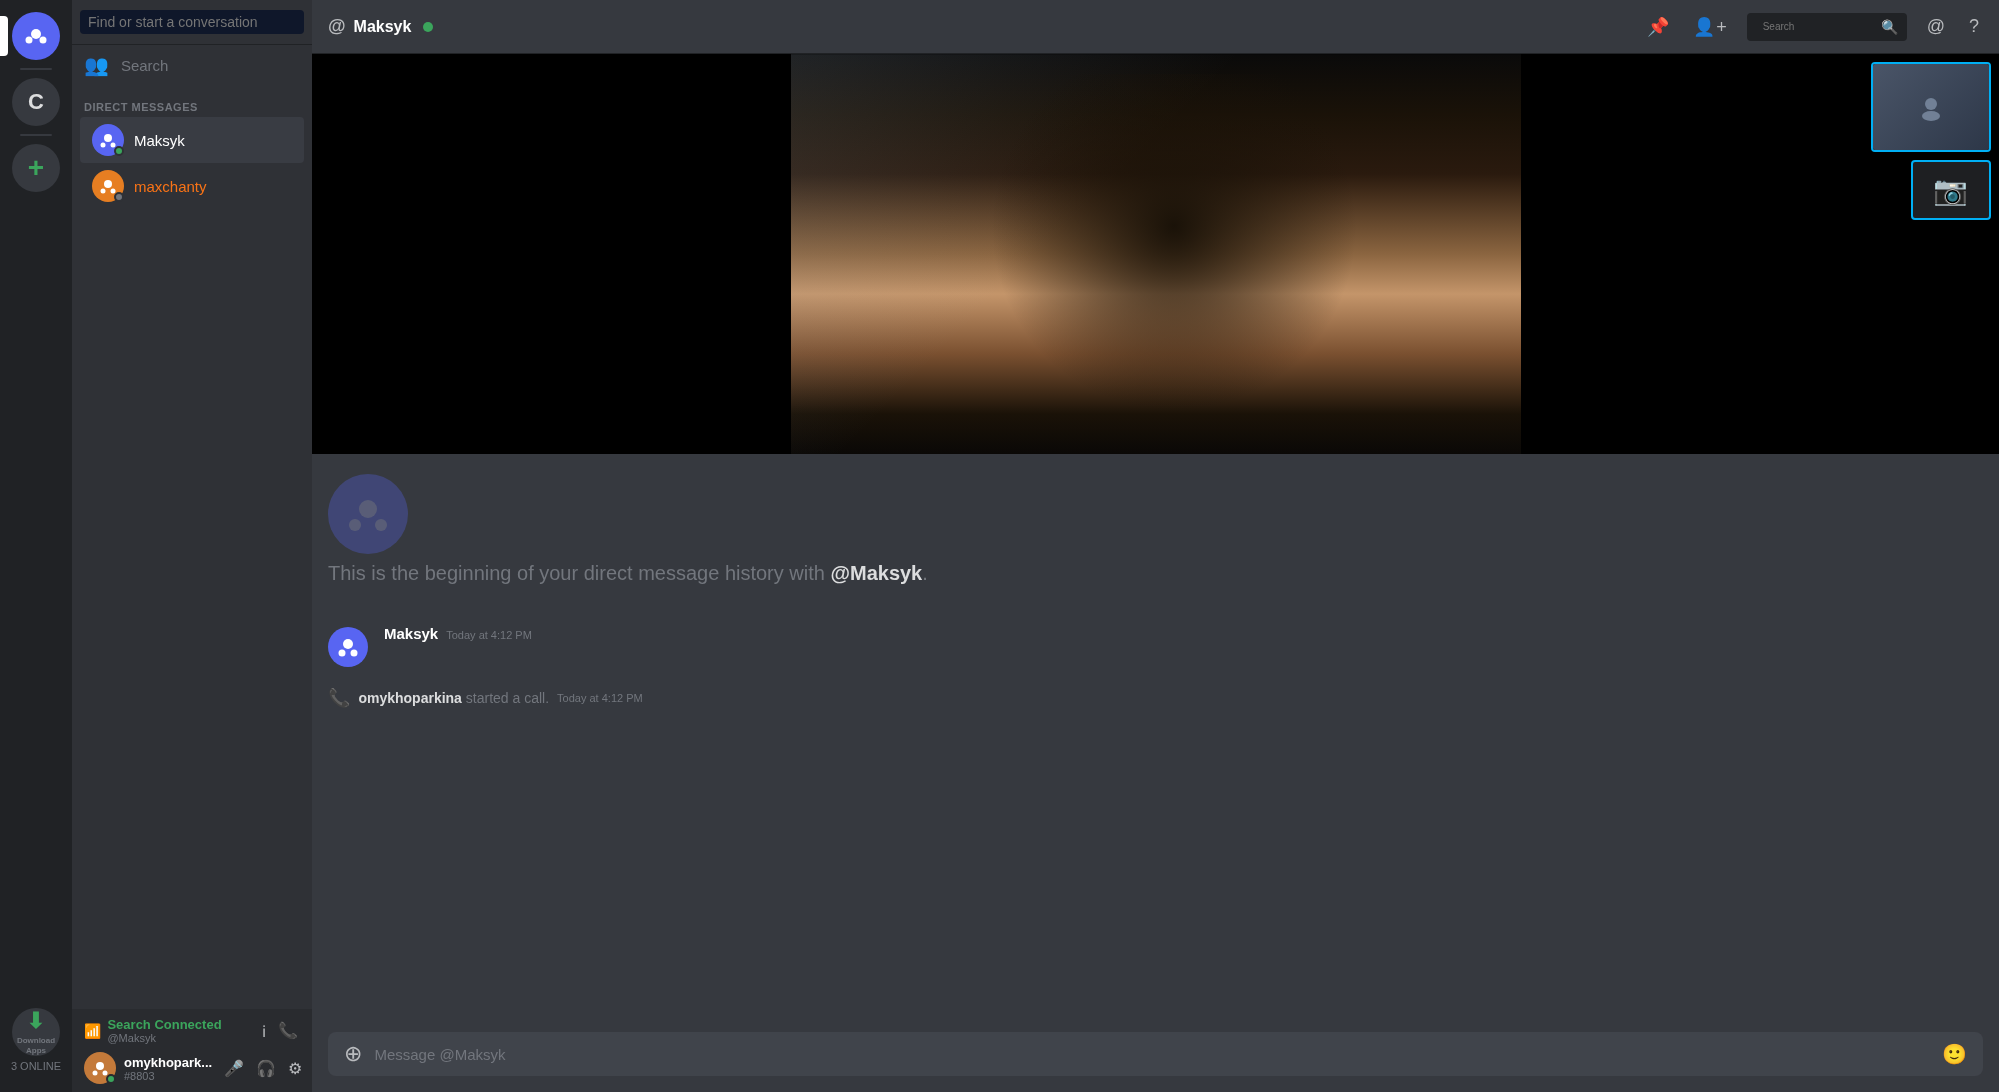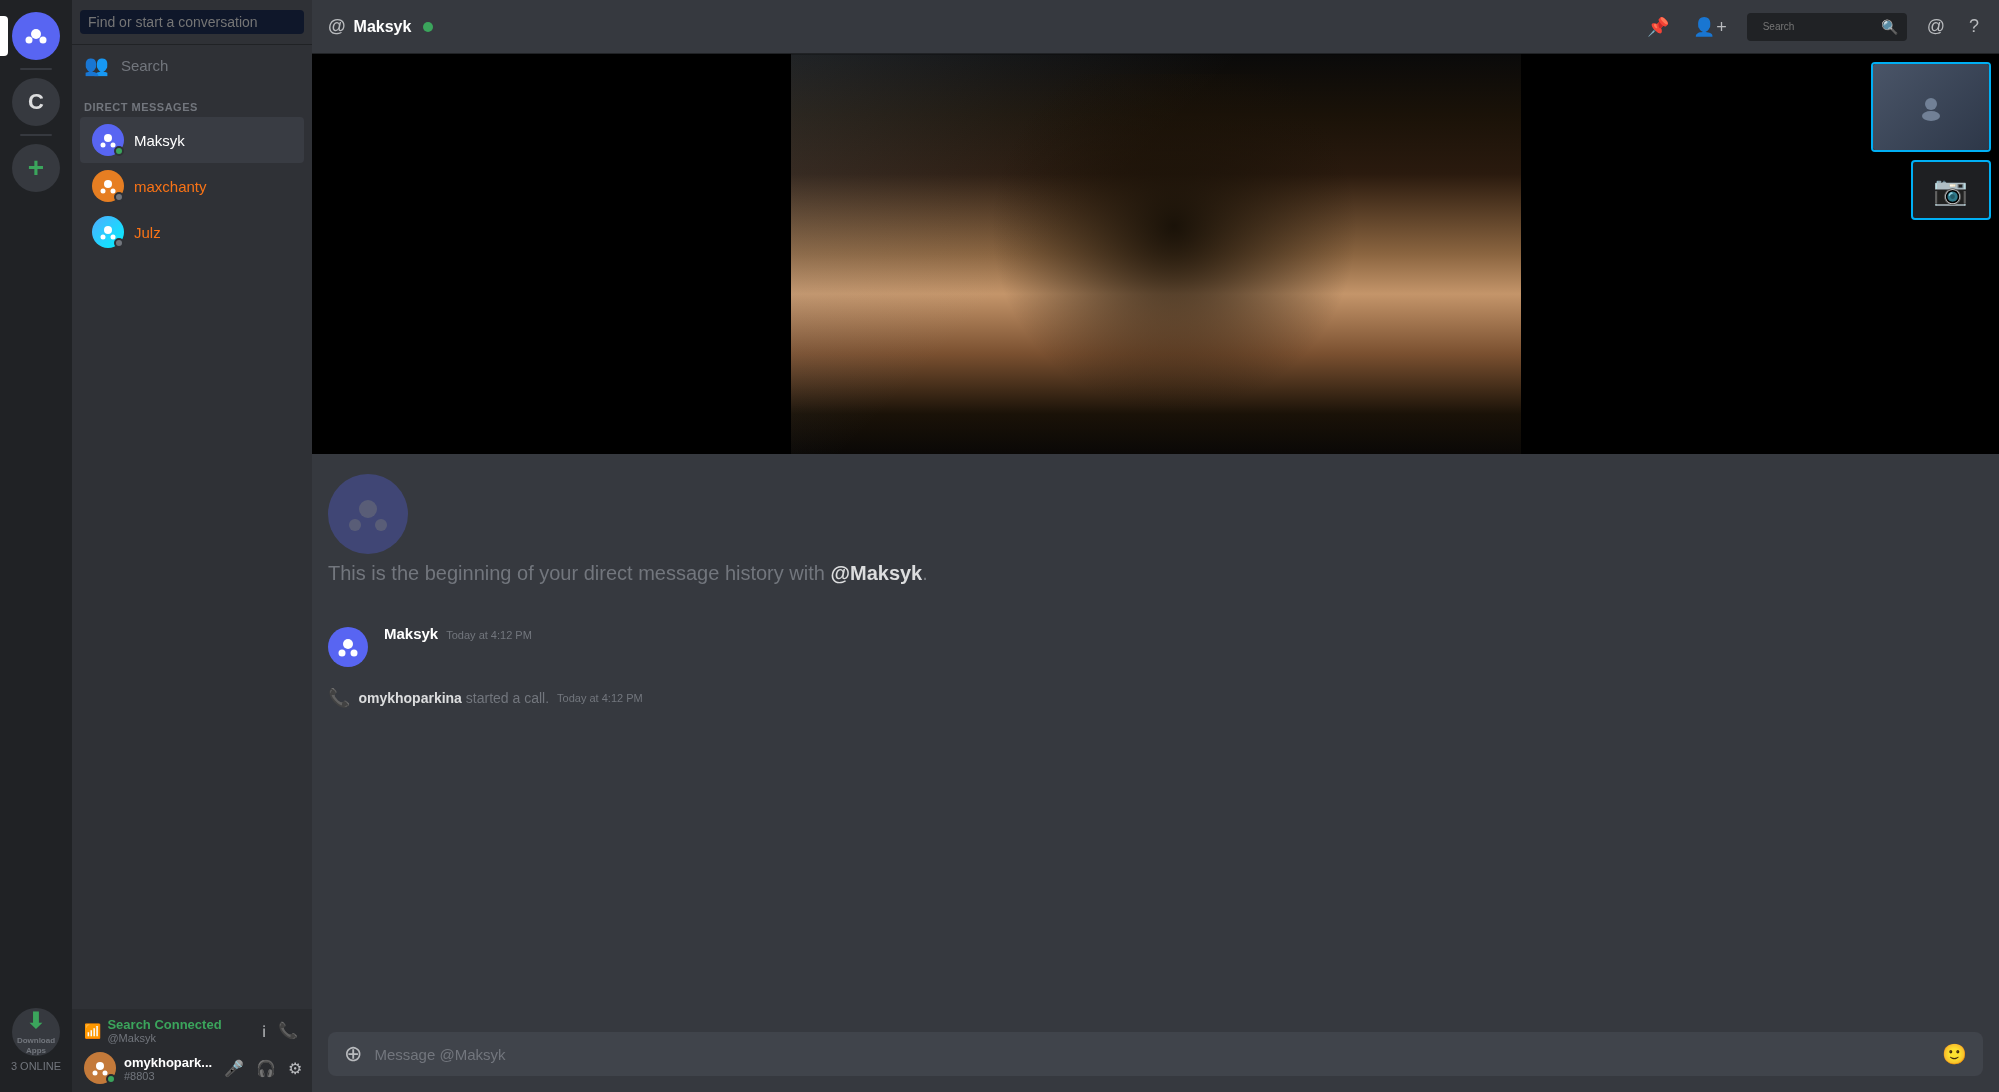--- a/index.html
+++ b/index.html
@@ -534,33 +534,20 @@
             <circle cx="10" cy="8" r="4" fill="white"></circle>
             <circle cx="5" cy="15" r="2.5" fill="white"></circle>
             <circle cx="15" cy="15" r="2.5" fill="white"></circle>
           </svg>
         </div>
         <span class="status-dot offline"></span>
       </div>
       <span>maxchanty</span>
     </div>
 
-    <div class="dm-item">
-      <div class="avatar-wrap">
-        <div class="avatar blue-gradient">
-          <svg width="20" height="20" viewBox="0 0 20 20" fill="white">
-            <circle cx="10" cy="8" r="4" fill="white"></circle>
-            <circle cx="5" cy="15" r="2.5" fill="white"></circle>
-            <circle cx="15" cy="15" r="2.5" fill="white"></circle>
-          </svg>
-        </div>
-        <span class="status-dot offline"></span>
-      </div>
-      <span>Julz</span>
-    </div>
 
   </div>
 
   <div class="user-area">
     <div class="video-connected">
       <div class="video-connected-info">
         <span class="bars-icon">📶</span>
         <div class="video-connected-text">
           <span class="vc-label">Search Connected</span>
           <span class="vc-channel">@Maksyk</span>

